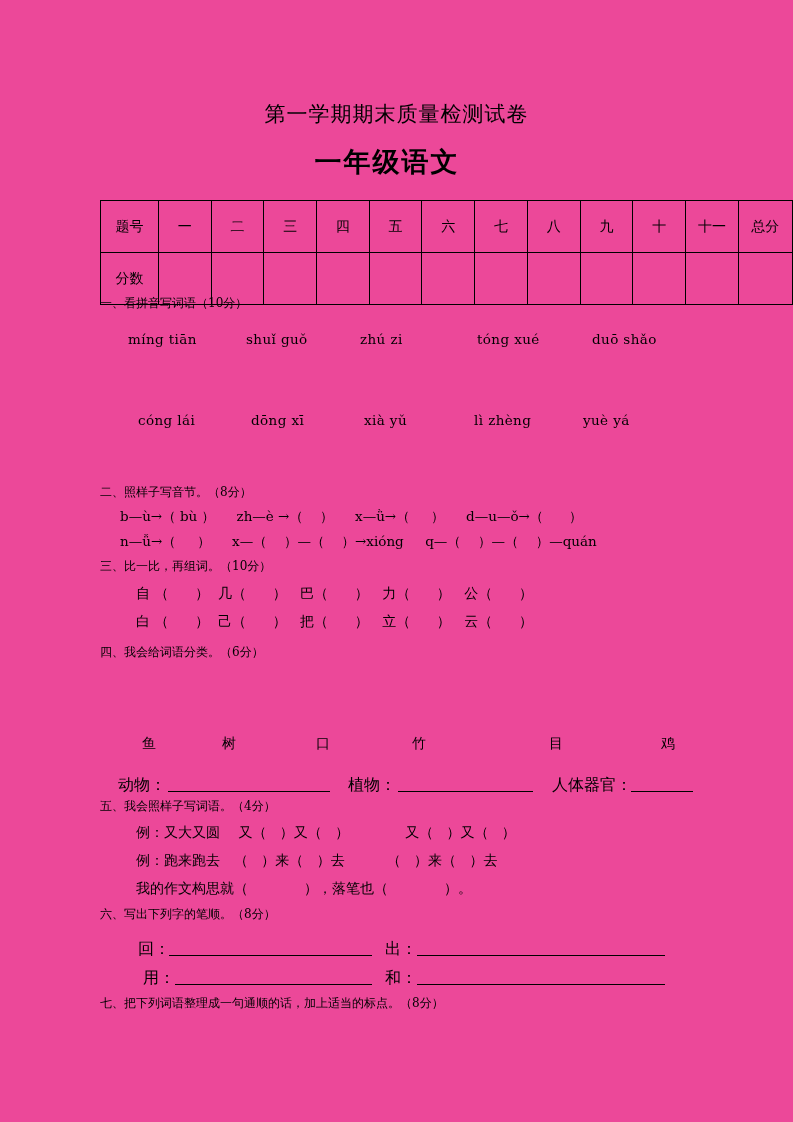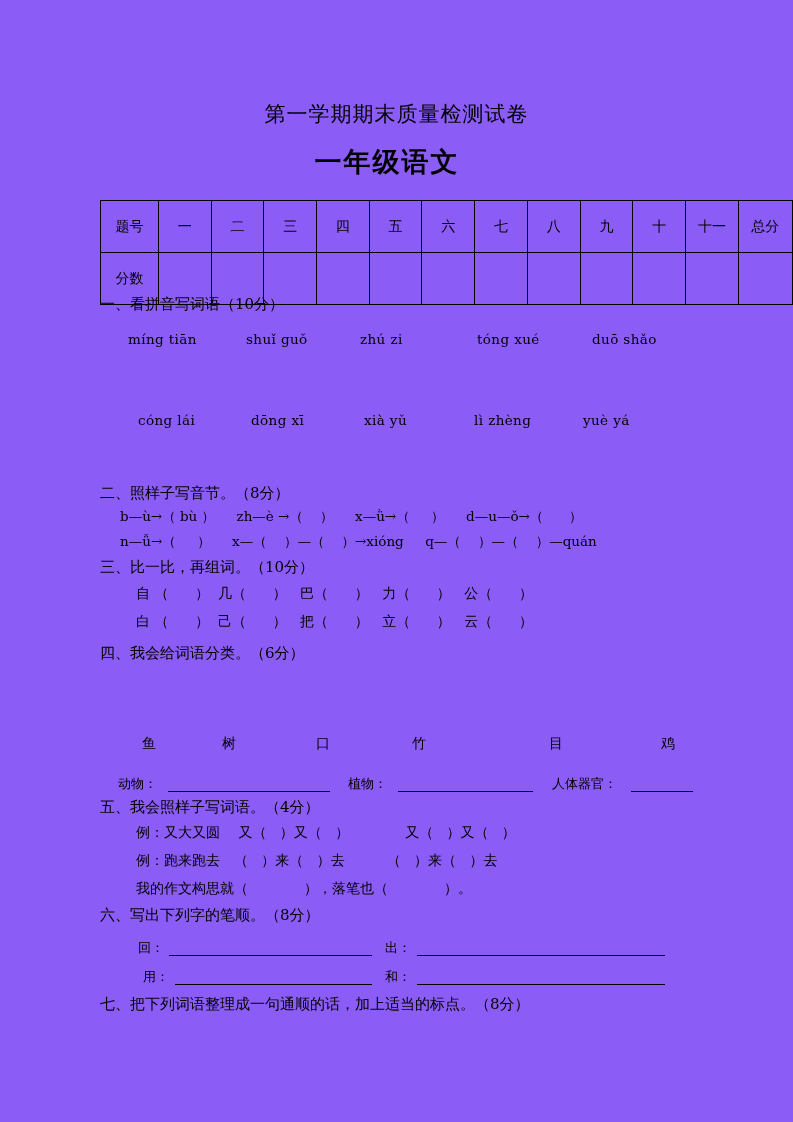--- a/index.html
+++ b/index.html
@@ -13,21 +13,21 @@
     position: relative;
     font-family: "DejaVu Serif", "Liberation Serif", serif;
     color: #000000;
     overflow: hidden;
   }
   .page {
     position: absolute;
     left: 0; top: 0;
     width: 793px;
     height: 1122px;
-    background: #8b5cf6;
+    background: #ec4899;
   }
 
   
   .title-main {
     position: absolute;
     left: 0; top: 100px;
     width: 793px;
     text-align: center;
     font-size: 21px;
     font-family: "DejaVu Serif", "Liberation Serif", serif;
@@ -61,21 +61,21 @@
     font-family: "DejaVu Serif", "Liberation Serif", serif;
     padding: 9px;
   }
   .score-table td.head-col { width: 48px; }
   .score-table td.num-col  { width: 41px; }
   .score-table td.total-col{ width: 43px; }
 
   
   .q-head {
     position: absolute;
-    font-size: 15px;
+    font-size: 12px;
     white-space: nowrap;
     font-family: "DejaVu Serif", "Liberation Serif", serif;
   }
   .line-row {
     position: absolute;
     font-size: 13.5px;
     white-space: pre;
     font-family: "DejaVu Serif", "Liberation Serif", serif;
   }
   .pinyin-row {
@@ -93,21 +93,21 @@
   }
 
   
   .blank-line {
     position: absolute;
     border-bottom: 1.4px solid #000;
     height: 0;
   }
   .inline-label {
     position: absolute;
-    font-size: 13px;
+    font-size: 16px;
     white-space: nowrap;
     font-family: "DejaVu Serif", "Liberation Serif", serif;
   }
 </style>
 </head>
 <body>
 
 <div class="page">
 
   <div class="title-main">第一学期期末质量检测试卷</div>

